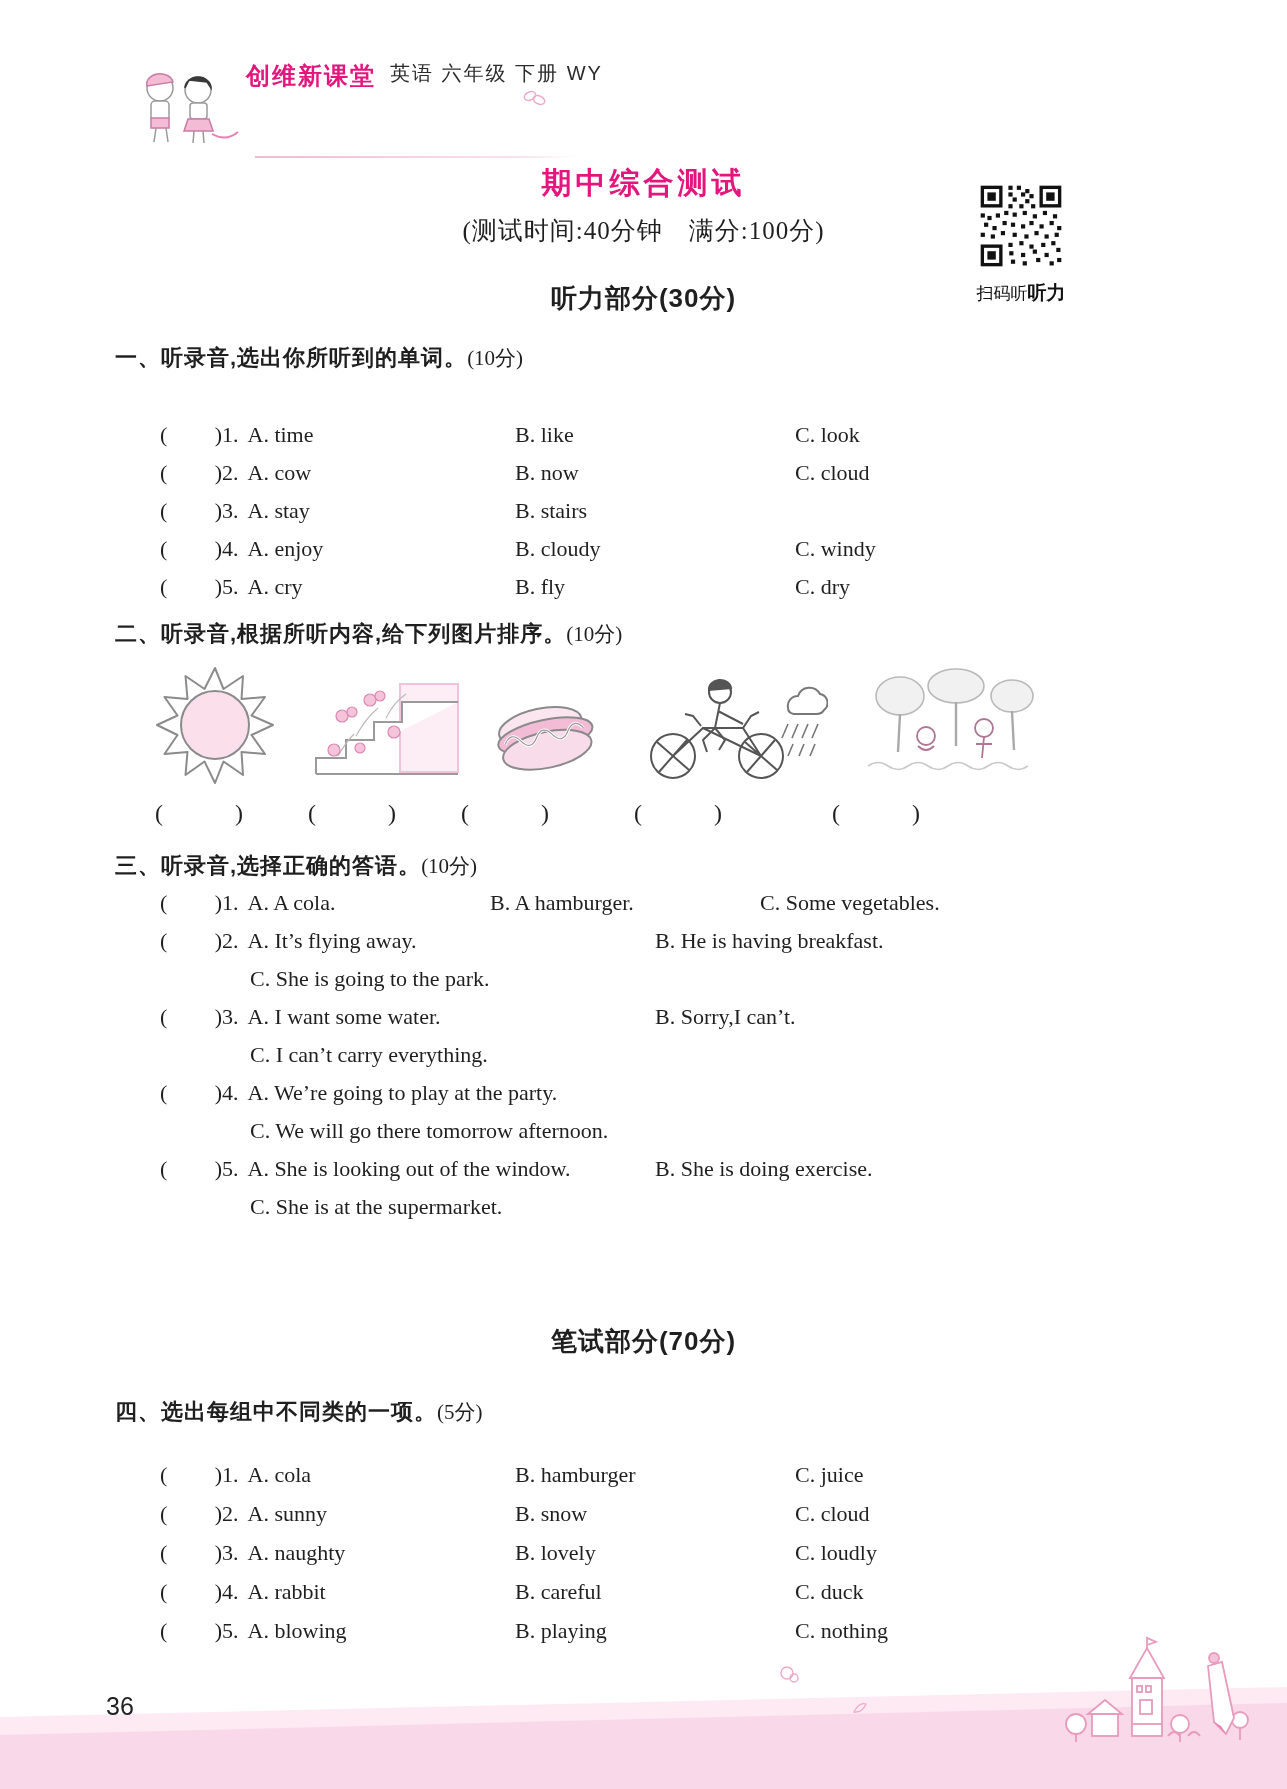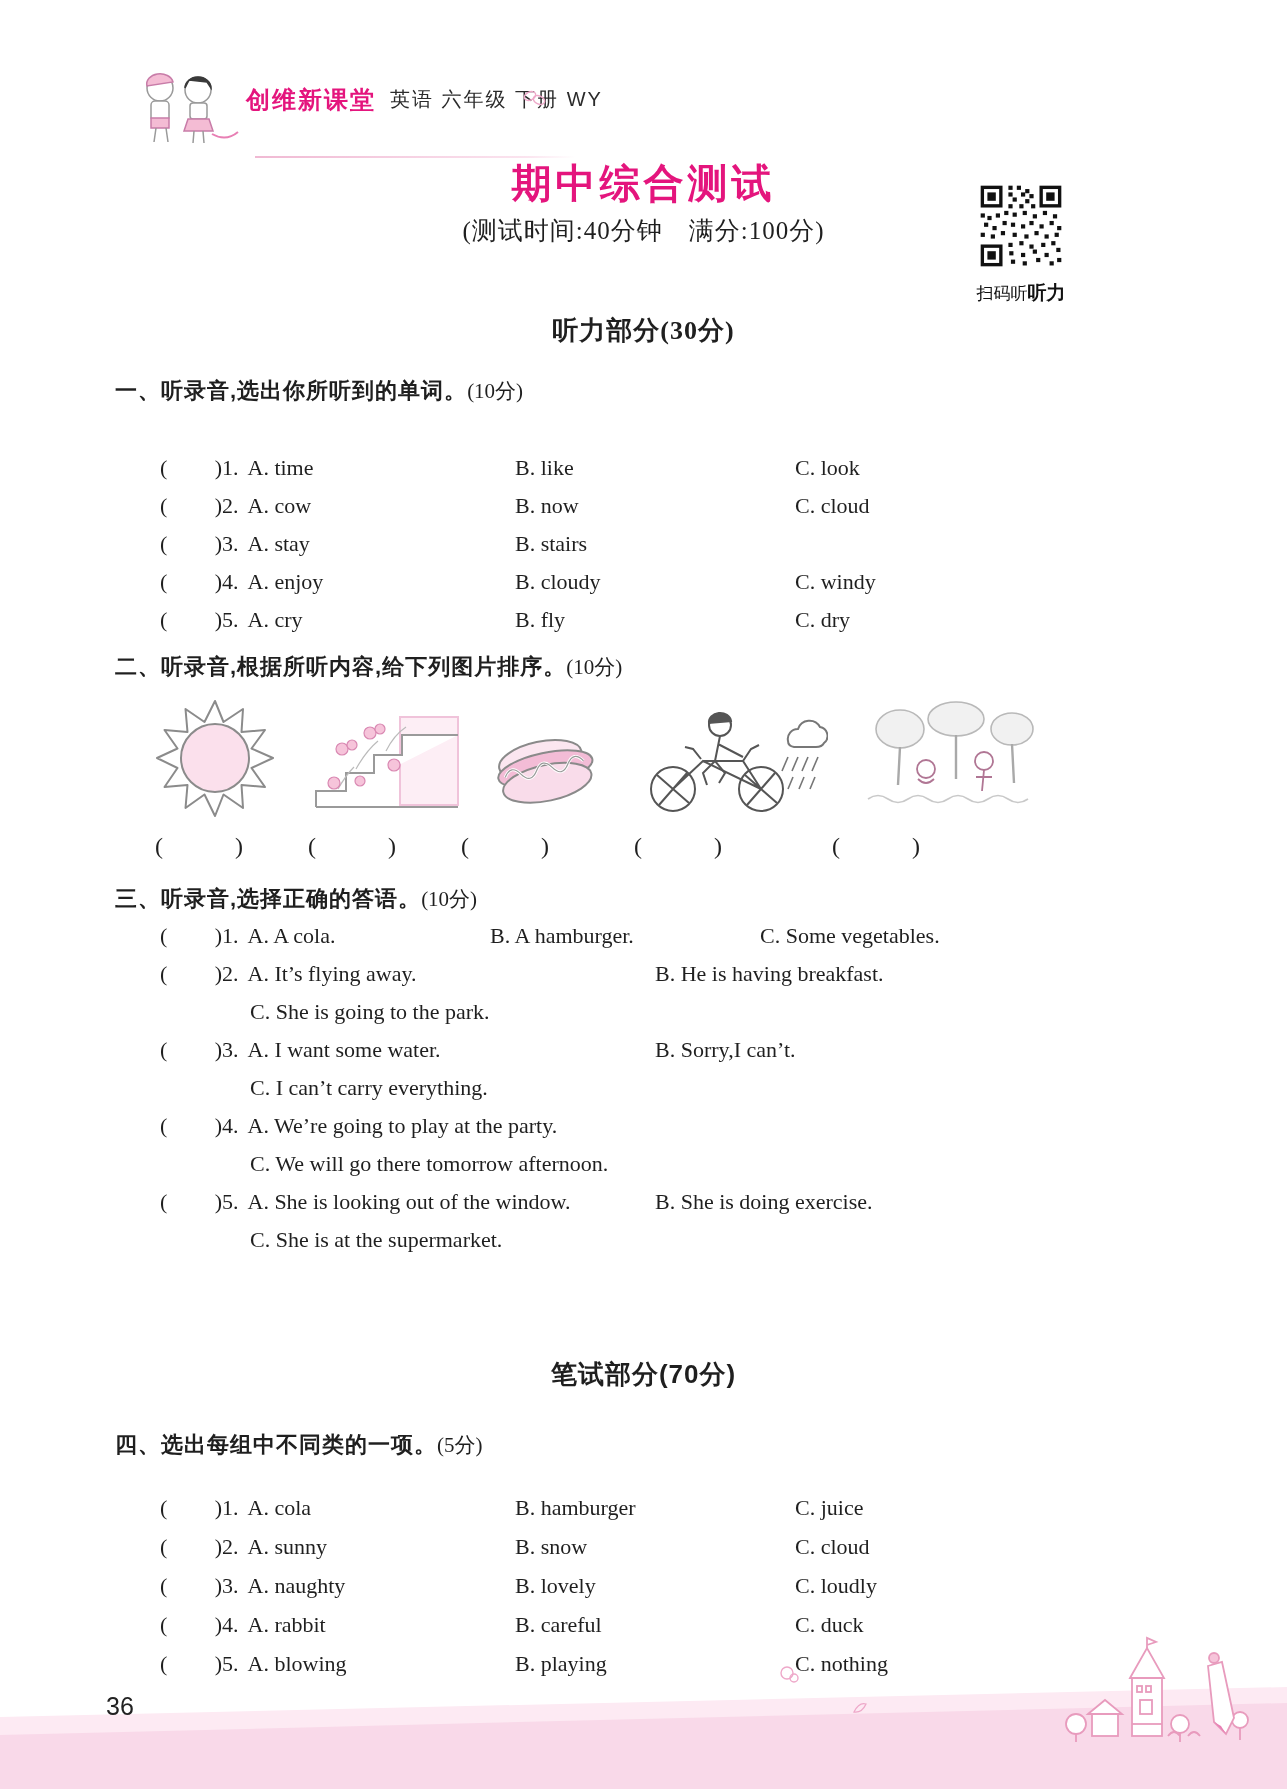--- a/index.html
+++ b/index.html
@@ -1,41 +1,41 @@
 <!DOCTYPE html>
 <html><head>
 <meta charset="utf-8">
 <style>
   html,body{margin:0;padding:0;background:#ffffff;}
   .page{position:relative;width:1287px;height:1789px;background:#fff;overflow:hidden;
         font-family:"Liberation Sans",sans-serif;color:#1f1f1f;}
 
   
-  .hdr{position:absolute;top:60px;left:118px;display:flex;align-items:center;}
+  .hdr{position:absolute;top:60px;left:118px;display:flex;align-items:flex-start;}
   .hdr .brand{color:#e4157d;font-weight:bold;font-size:24px;letter-spacing:2px;margin:0 14px 8px 6px;}
   .hdr .subject{font-size:20px;color:#2b2b2b;letter-spacing:2px;margin-bottom:9px;}
   .hdr-underline{position:absolute;left:255px;top:156px;width:320px;height:2px;
     background:linear-gradient(to right,#f0b9d3,#fbe4ef 85%,transparent);}
   .hdr-butterfly{position:absolute;left:522px;top:88px;}
 
   
   .main{position:absolute;left:115px;right:115px;top:0;}
-  .paper-title{margin:158px 0 0 0;text-align:center;font-size:40px;line-height:50px;
+  .paper-title{margin:158px 0 0 0;text-align:center;font-size:30px;line-height:50px;
     font-weight:bold;color:#e4157d;letter-spacing:4px;}
   .paper-sub{margin-top:8px;text-align:center;font-family:"Liberation Serif",serif;
     font-size:25px;line-height:30px;letter-spacing:1px;}
 
   
   .qr{position:absolute;left:966px;top:184px;width:110px;text-align:center;}
   .qr-caption{margin-top:8px;font-size:17px;color:#111;}
   .qr-caption b{font-size:19px;}
 
   
   .part-header{text-align:center;font-size:26px;font-weight:bold;letter-spacing:1px;}
-  .lh-header{margin-top:65px;line-height:40px;font-family:Liberation Serif, serif;}
+  .lh-header{margin-top:32px;line-height:40px;}
   .bs-header{margin-top:88px;line-height:42px;}
   .q-title{font-size:22px;font-weight:bold;line-height:36px;letter-spacing:1px;}
   .q1-title{margin-top:22px;}
   .q2-title{margin-top:4px;}
   .q3-title{margin-top:14px;}
   .q4-title{margin-top:32px;}
   .score{font-family:"Liberation Serif",serif;font-weight:normal;font-size:21px;letter-spacing:0;}
 
   
   .rows{margin-top:46px;}

